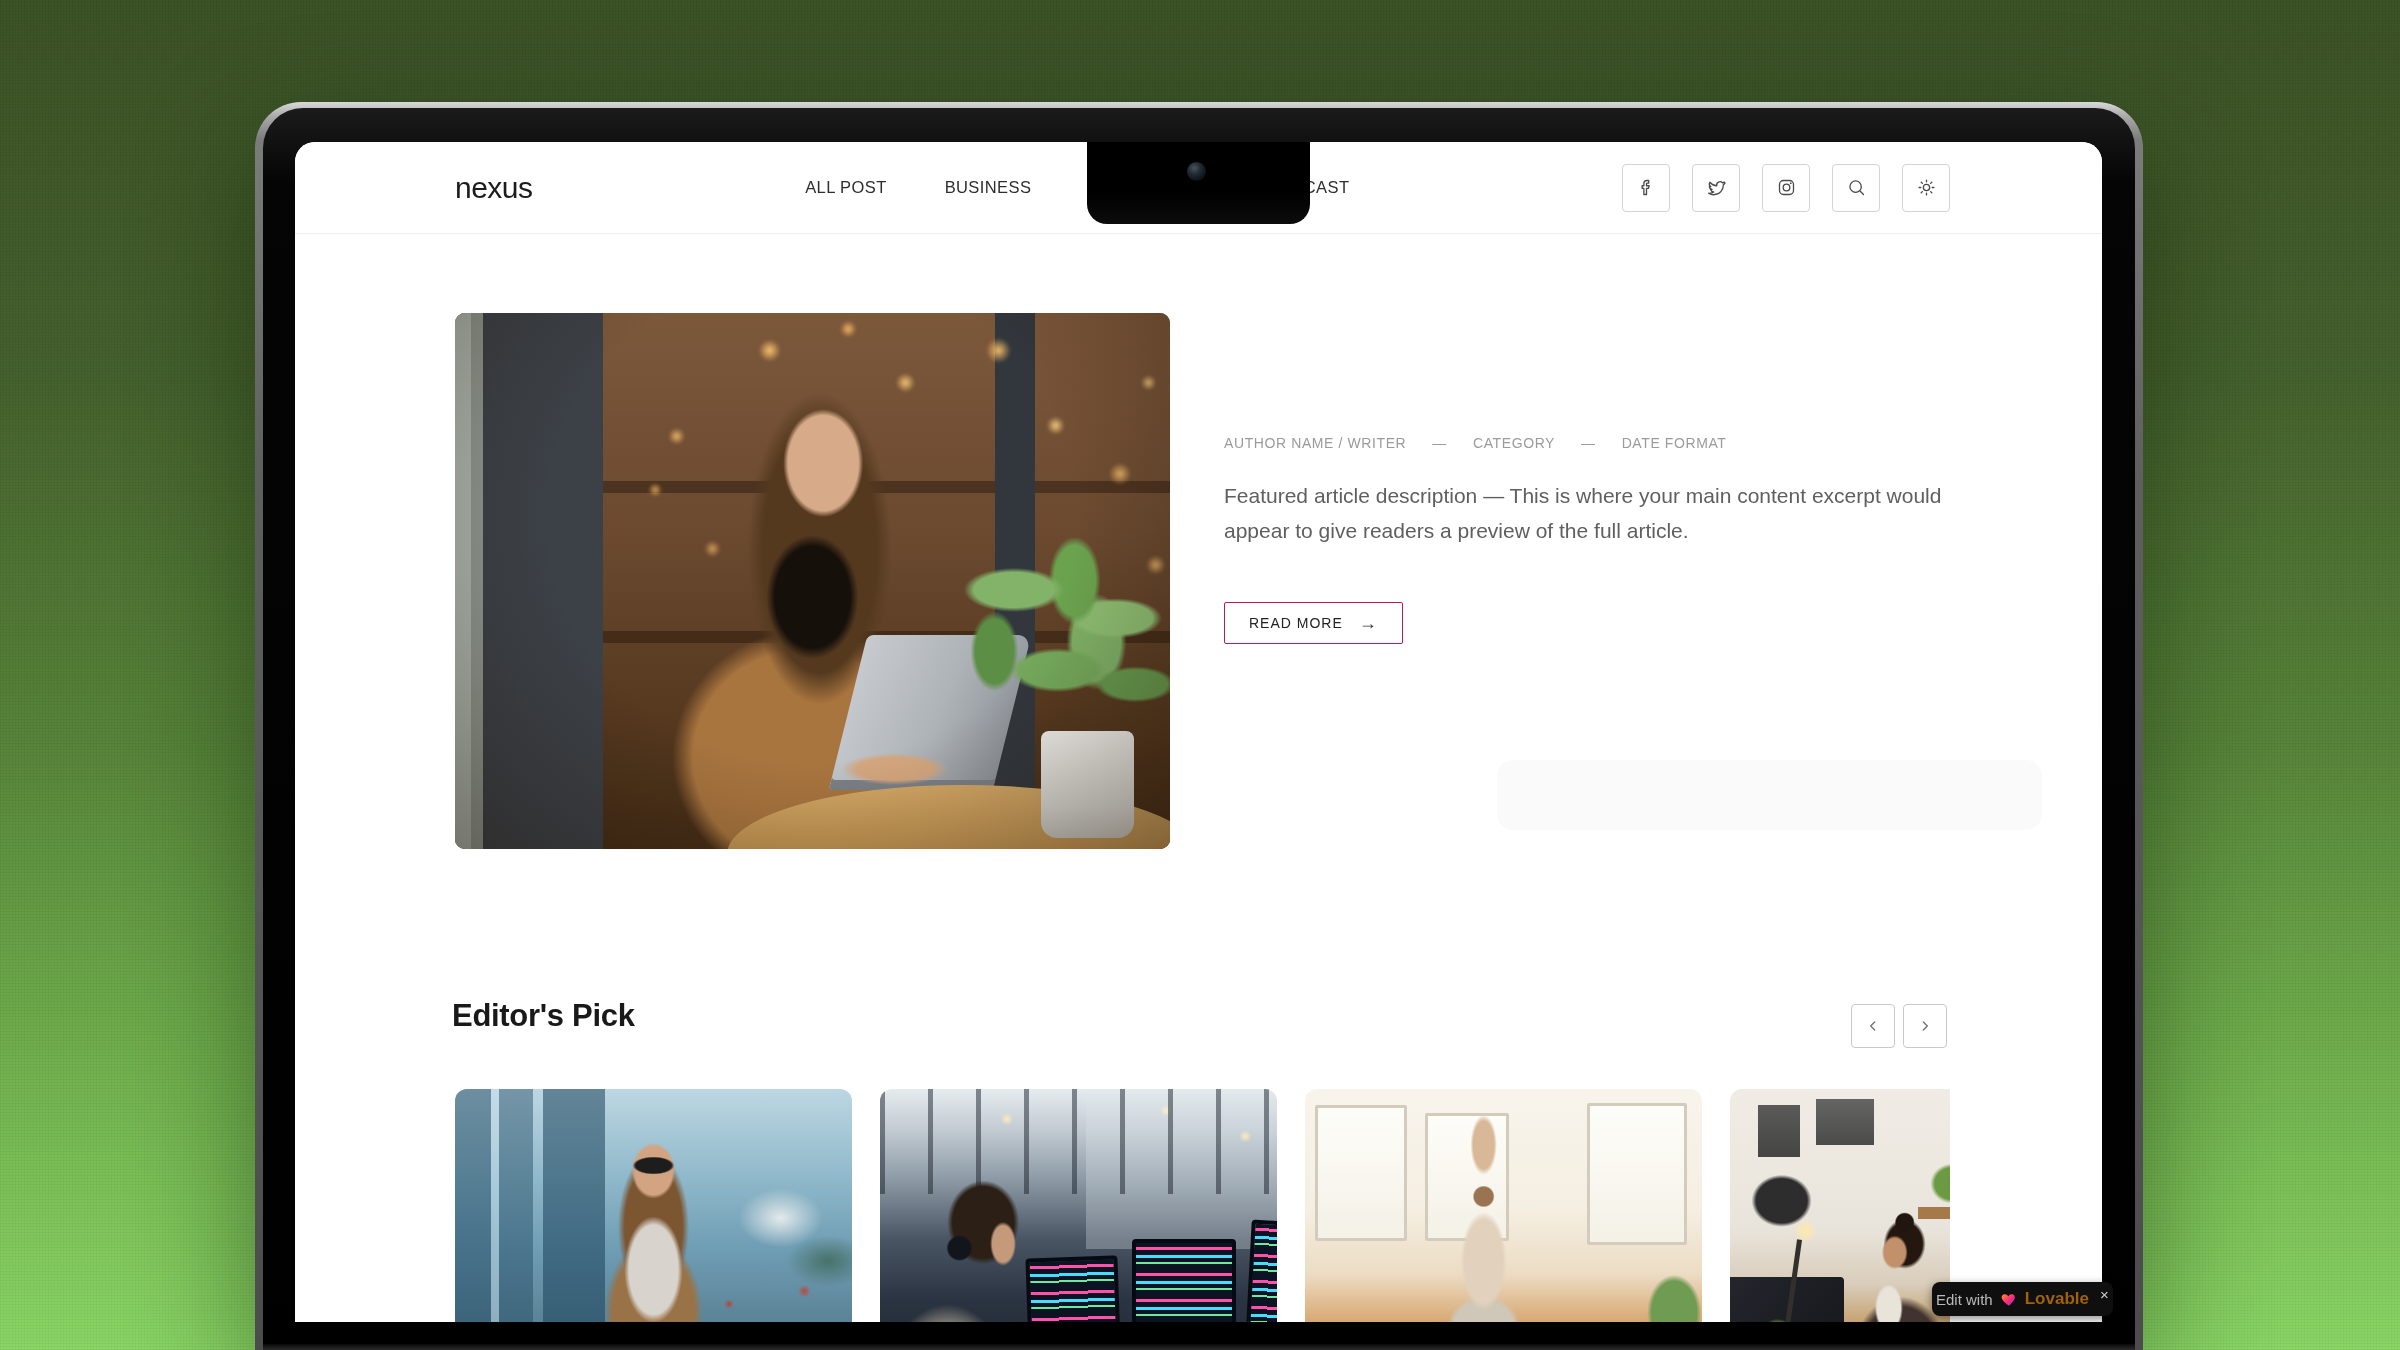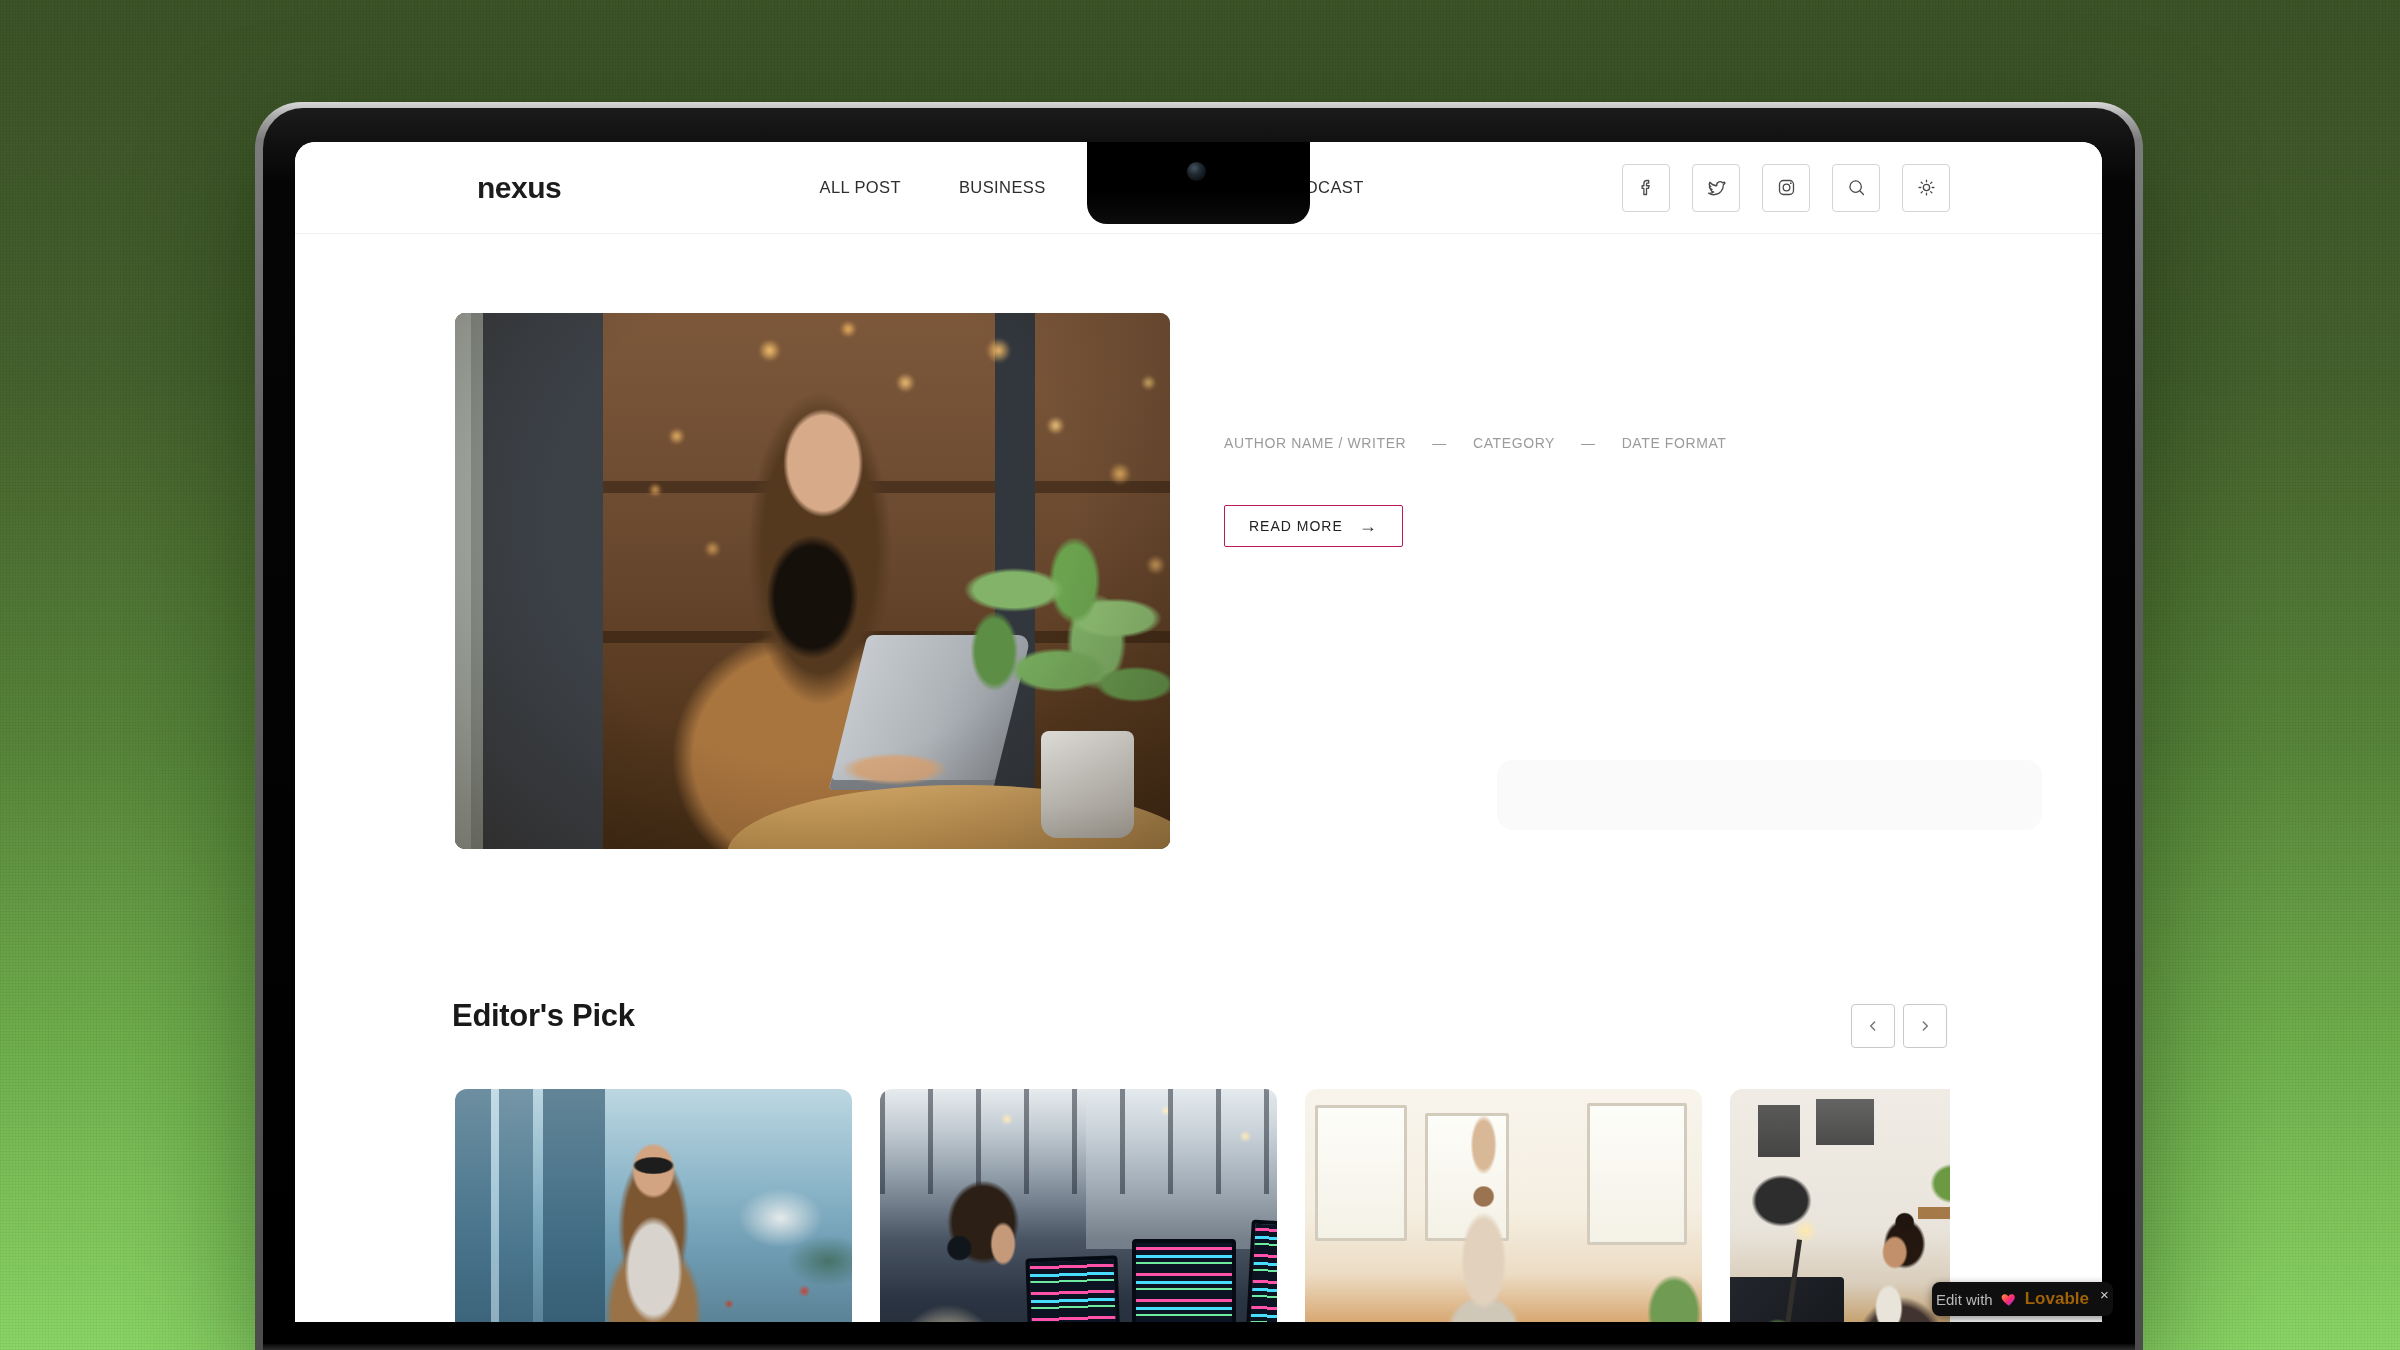--- a/index.html
+++ b/index.html
@@ -29,21 +29,21 @@
 
   .notch { position:absolute; left:792px; top:0; width:223px; height:82px;
     background:linear-gradient(180deg,#000 60%,#0c0c0c); border-radius:0 0 20px 20px; z-index:60; }
   .camera { position:absolute; left:100px; top:20px; width:19px; height:19px; border-radius:50%;
     background:radial-gradient(circle at 38% 32%, #46545f 0%, #232c33 35%, #0b1014 75%); }
 
   
   .site-header { position:absolute; left:0; right:0; top:0; height:92px;
     padding:0 152px 0 160px; display:flex; align-items:center;
     border-bottom:1px solid #efefef; background:#fff; z-index:5; }
-  .logo { font-size:30px; font-weight:700; letter-spacing:-.5px; color:#1c1c1c; cursor:pointer;margin-left:22px; }
+  .logo { font-size:30px; font-weight:400; letter-spacing:-.5px; color:#1c1c1c; cursor:pointer; }
   .main-nav { flex:1; display:flex; justify-content:center; gap:58px; }
   .nav-item { font-size:16.5px; letter-spacing:.4px; color:#2e2e2e; cursor:pointer; text-decoration:none; }
   .header-actions { display:flex; gap:22px; }
   .icon-btn { width:48px; height:48px; border:1px solid #d4d4d4; border-radius:4px; background:#fff;
     display:flex; align-items:center; justify-content:center; cursor:pointer; }
   .icon-btn svg { width:21px; height:21px; stroke:#4a4a4a; fill:none; stroke-width:1.5;
     stroke-linecap:round; stroke-linejoin:round; }
 
   
   .hero-image { position:absolute; left:160px; top:171px; width:715px; height:536px;
@@ -301,20 +301,21 @@
       </div>
 
       <div class="hero-content">
         <div class="hero-meta">
           <span>AUTHOR NAME / WRITER</span>
           <span>—</span>
           <span>CATEGORY</span>
           <span>—</span>
           <span>DATE FORMAT</span>
         </div>
+        <p class="hero-desc">Featured article description — This is where your main content excerpt would appear to give readers a preview of the full article.</p>
         <button class="read-more">
           <span>READ MORE</span>
           <span class="rm-arrow">→</span>
         </button>
       </div>
 
       <div class="ghost"></div>
 
       <h2 class="ep-heading">Editor's Pick</h2>
       <div class="carousel-nav">

